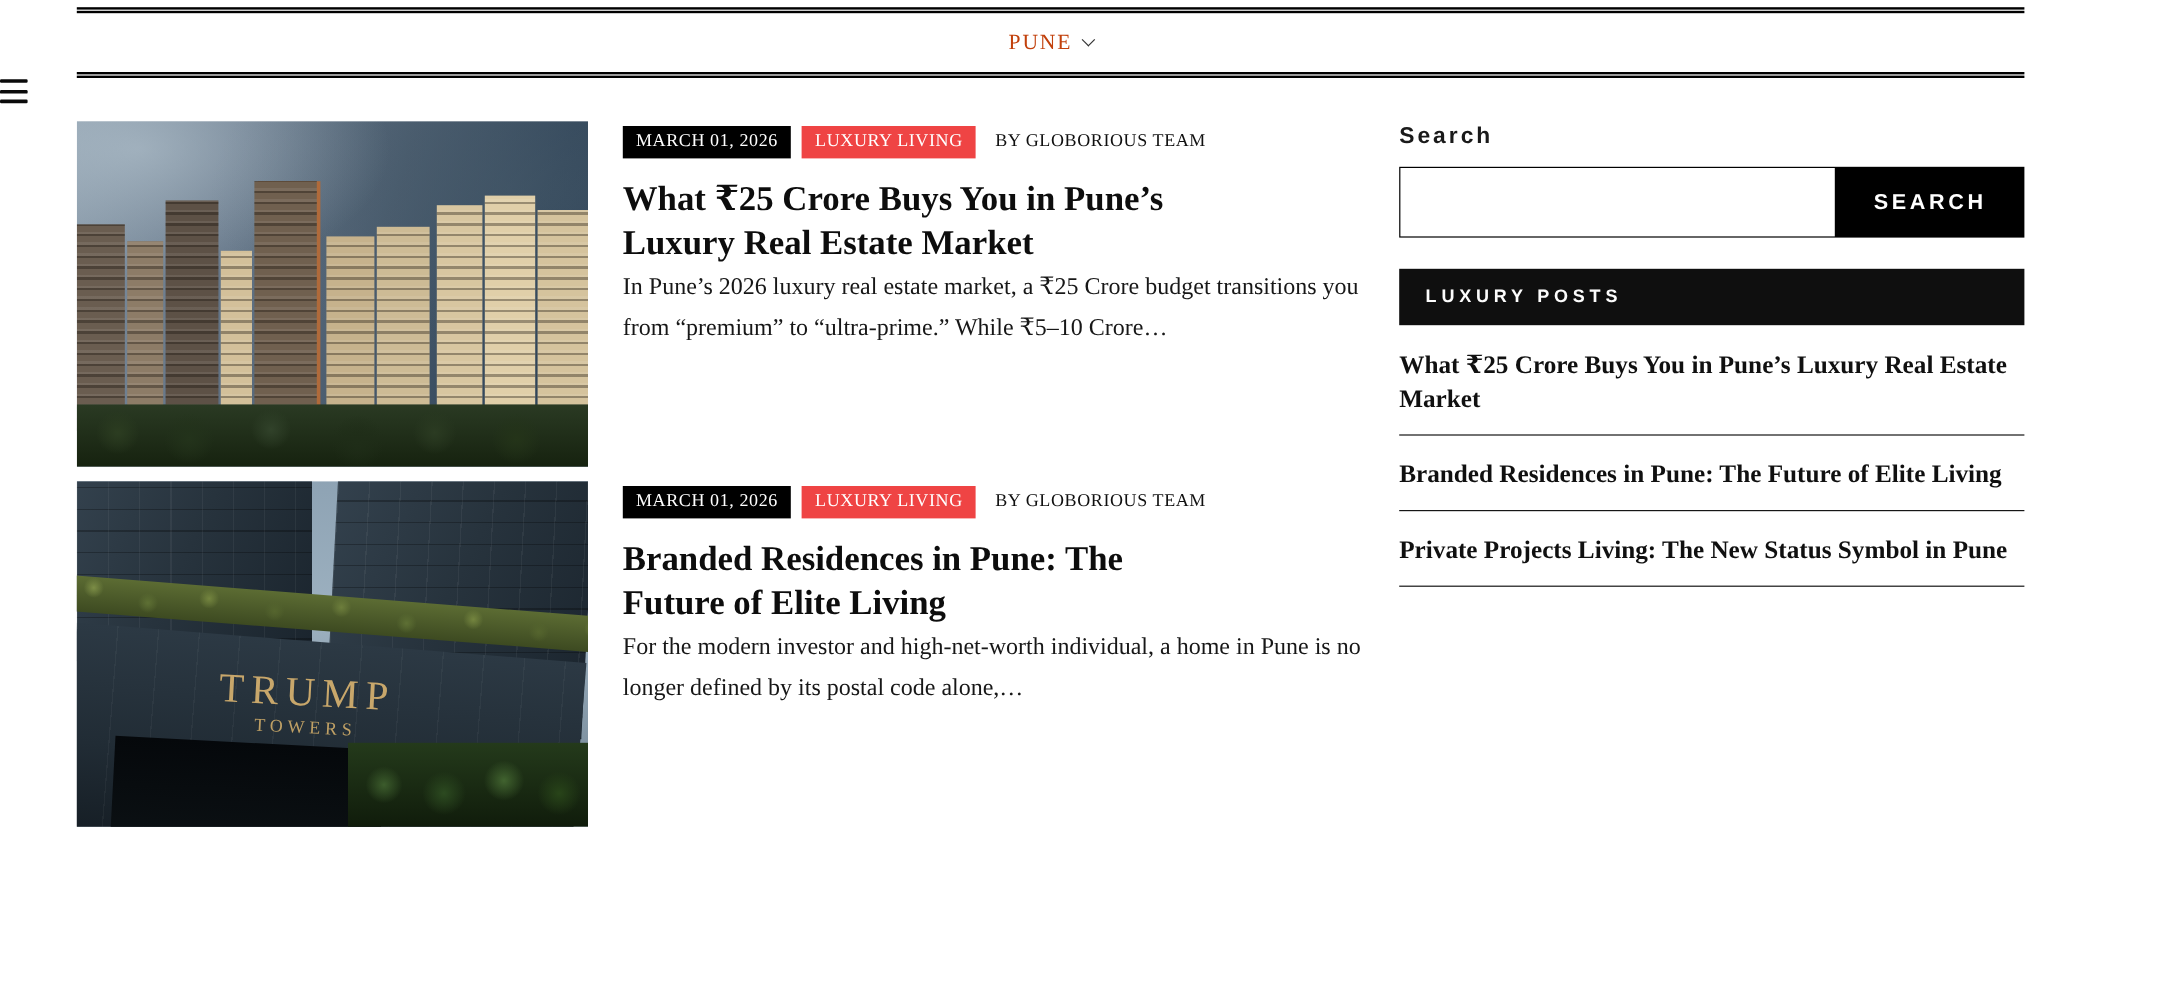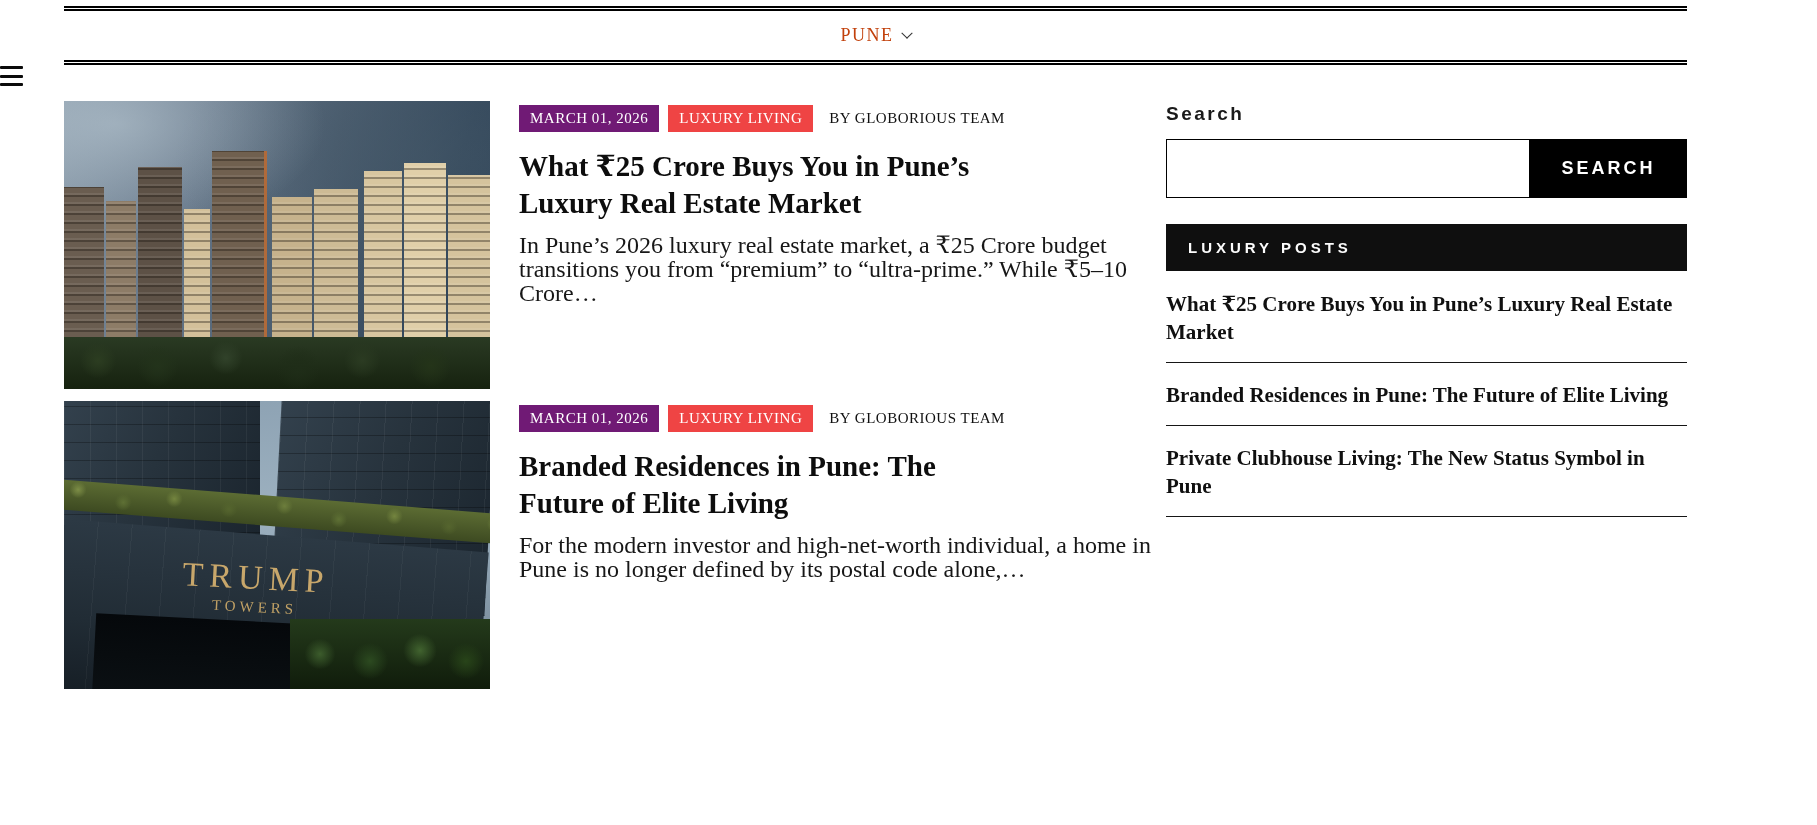--- a/index.html
+++ b/index.html
@@ -29,27 +29,27 @@
   
   .main { display:flex; margin-top:36px; }
   .posts-col { width:1102px; flex:none; }
   .sidebar { width:521px; flex:none; }
 
   .article { display:flex; margin-bottom:12px; }
   .thumb { width:426px; height:288px; flex:none; position:relative; overflow:hidden; cursor:pointer; }
   .article-body { margin-left:29px; padding-top:4px; }
 
   .meta { display:flex; align-items:center; font-size:15px; letter-spacing:.5px; }
-  .badge-date { background:#701a75; color:#fff; padding:5px 11px; }
+  .badge-date { background:#000000; color:#fff; padding:5px 11px; }
   .badge-cat { background:#ef4444; color:#fff; padding:5px 11px; margin-left:9px; cursor:pointer; }
   .byline { margin-left:16px; color:#101010; }
 
   .post-title { font-size:29px; line-height:37px; font-weight:700; color:#0d0d0d;
     margin-top:16px; max-width:505px; cursor:pointer; }
-  .excerpt { font-size:24px; line-height:24px; color:#171717; margin-top:11px; max-width:652px; }
+  .excerpt { font-size:20px; line-height:34px; color:#171717; max-width:652px; }
 
   
   .search-label { font-family:"Liberation Sans","DejaVu Sans",sans-serif;
     font-weight:700; font-size:19px; letter-spacing:2.5px; color:#1a1a1a; padding-top:2px; }
   .search-form { display:flex; height:59px; margin-top:14px; }
   .search-input { flex:1; border:1px solid #000; background:#fff; font-size:18px; padding:0 12px; outline:none;
     font-family:"Liberation Sans","DejaVu Sans",sans-serif; }
   .search-btn { width:157px; background:#000; color:#fff; border:none; cursor:pointer;
     font-family:"Liberation Sans","DejaVu Sans",sans-serif; font-weight:700; font-size:18px; letter-spacing:3px; }
   .recent-header { margin-top:26px; height:47px; background:#0f0f0f; color:#fcfcfc;
@@ -192,17 +192,17 @@
       <div class="search-label">Search</div>
       <div class="search-form">
         <input class="search-input" type="text" value="" style="">
         <button class="search-btn">SEARCH</button>
       </div>
 
       <div class="recent-header">LUXURY POSTS</div>
       <ul class="recent-list">
         <li style="padding-top:19px;">What ₹25 Crore Buys You in Pune’s Luxury Real Estate Market</li>
         <li>Branded Residences in Pune: The Future of Elite Living</li>
-        <li>Private Clubhouse Living: The New Status Symbol in Pune</li>
+        <li>Private Projects Living: The New Status Symbol in Pune</li>
       </ul>
     </div>
   </div>
 </div>
 
 </body></html>

